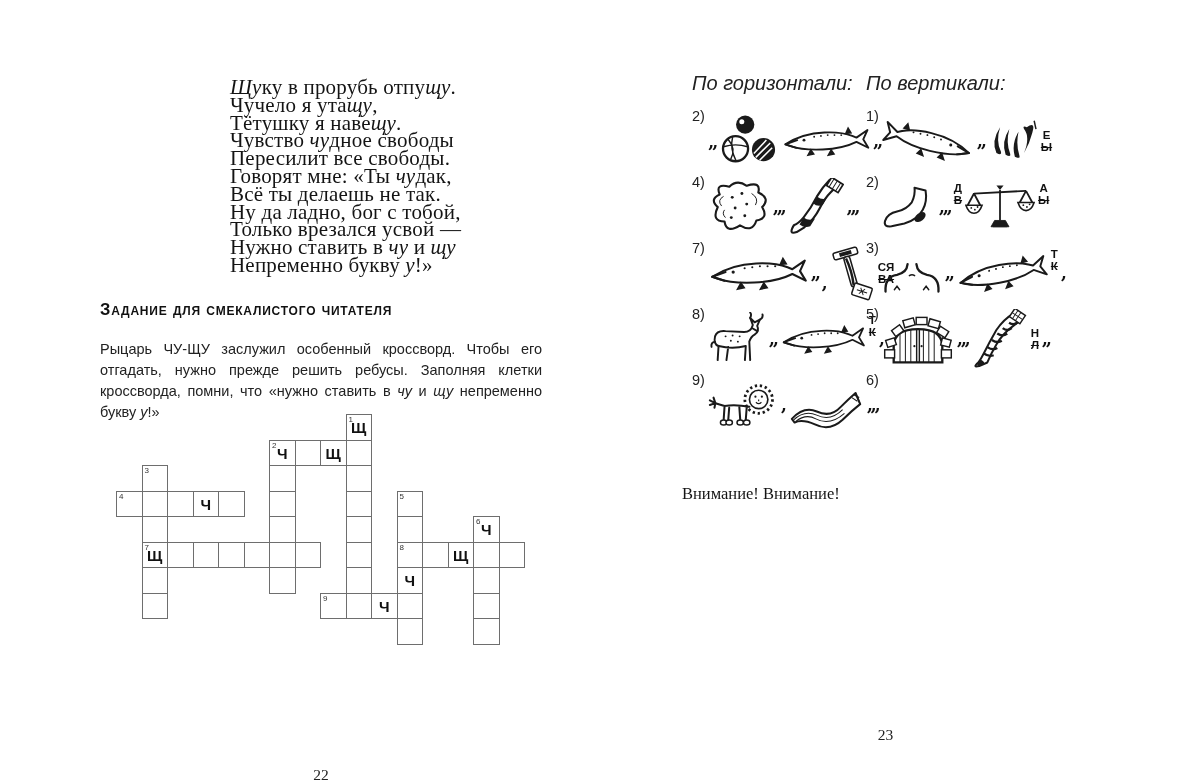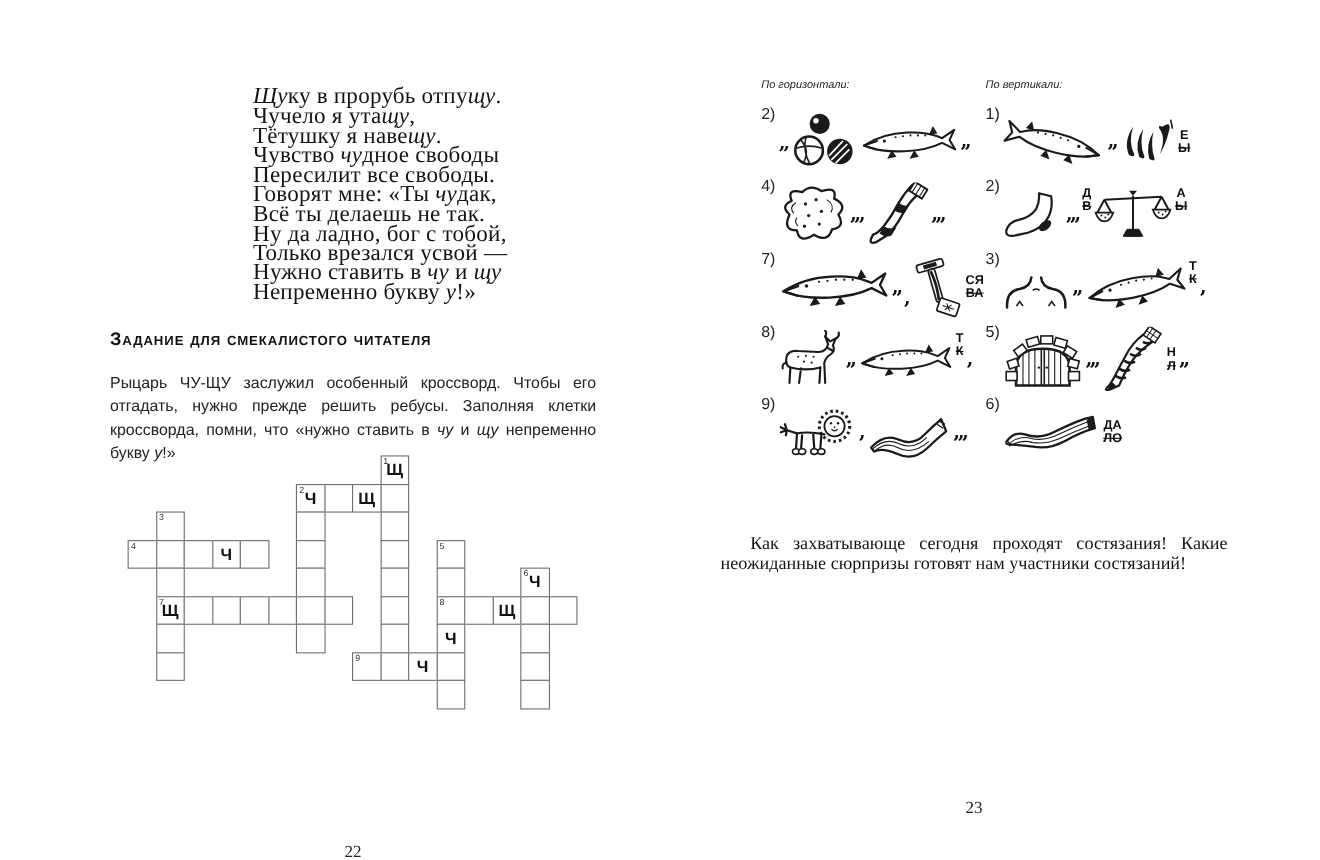--- a/index.html
+++ b/index.html
@@ -24,23 +24,23 @@
   .cell .nm{position:absolute;top:0;left:2px;font-size:8px;line-height:9px;
             font-family:"Liberation Sans",sans-serif;color:#333}
 
   .pagenum{font-size:15.5px;text-align:center;color:#222}
   .pagenum.pl{left:100px;top:766px;width:442px}
   .pagenum.pr{left:655px;top:726px;width:461px}
 
   
   .rebus-col{position:absolute;top:72px}
   .rebus-col.c0{left:692px;width:202px}
-  .rebus-col.c1{left:896px;width:218px}
+  .rebus-col.c1{left:866px;width:218px}
   .rebus-title{font-family:"Liberation Sans",sans-serif;font-style:italic;
-               font-size:10px;color:#222;margin:0 0 13px 0}
+               font-size:20px;color:#222;margin:0 0 13px 0}
   .rebus-item{display:flex;align-items:center;height:66px}
   .rebus-num{font-family:"Liberation Sans",sans-serif;font-size:14.5px;width:16px;
              align-self:flex-start;flex:none;color:#222}
   .parts{display:flex;align-items:center;gap:3px;flex:1;min-width:0}
   .icon{flex:none;display:inline-flex}
   .icon svg{display:block}
   .p-dive{transform:scaleX(-1) rotate(-11deg)}
   .p-up{transform:rotate(-8deg)}
   .commas{font-family:"DejaVu Serif",serif;font-weight:700;font-size:17px;
           letter-spacing:-2px;color:#111;flex:none}
@@ -510,36 +510,23 @@
             </span>
             <span class="stack">
               <span class="top">Н</span>
               <span class="bot">Л</span>
             </span>
             <span class="commas">,,</span>
           </span>
         </div>
         <div class="rebus-item">
           <span class="rebus-num">6)</span>
-          <span class="parts">
-            <span class="icon ">
-              <svg width="88" height="40" viewBox="0 0 94 42">
-                <path d="M4 29 Q11 20 21 23 Q35 28 49 21 Q65 13 79 8 L87 6 L89 17 Q75 21 61 29 Q45 38 29 35 Q15 33 7 33 Q1 33 4 29 Z" fill="#fff" stroke="#1a1a1a" stroke-width="2.2" stroke-linejoin="round"></path>
-                <path d="M7 31 Q16 24 27 27 Q40 30 54 23 Q68 16 84 10 M9 33 Q18 28 29 31 Q42 33 57 26 Q70 20 86 14" stroke="#1a1a1a" stroke-width="1.1" fill="none"></path>
-                <path d="M87 6 l2 11 l-6 2 l-2 -10 z M4 29 l5 4 l-3 2 z" fill="#1a1a1a"></path>
-              </svg>
-            </span>
-            <span class="stack">
-              <span class="top">ДА</span>
-              <span class="bot">ЛО</span>
-            </span>
-          </span>
         </div>
       </div>
     </div>
 
   <div class="abs story">
-      <p>Как захватывающе сегодня проходят состязания! Какие неожиданные сюрпризы готовят нам участники состязаний!</p>
+      <p>Внимание! Внимание!</p>
     </div>
 
   <div class="abs pagenum pr">23</div>
 
 </div>
 
 </body></html>

